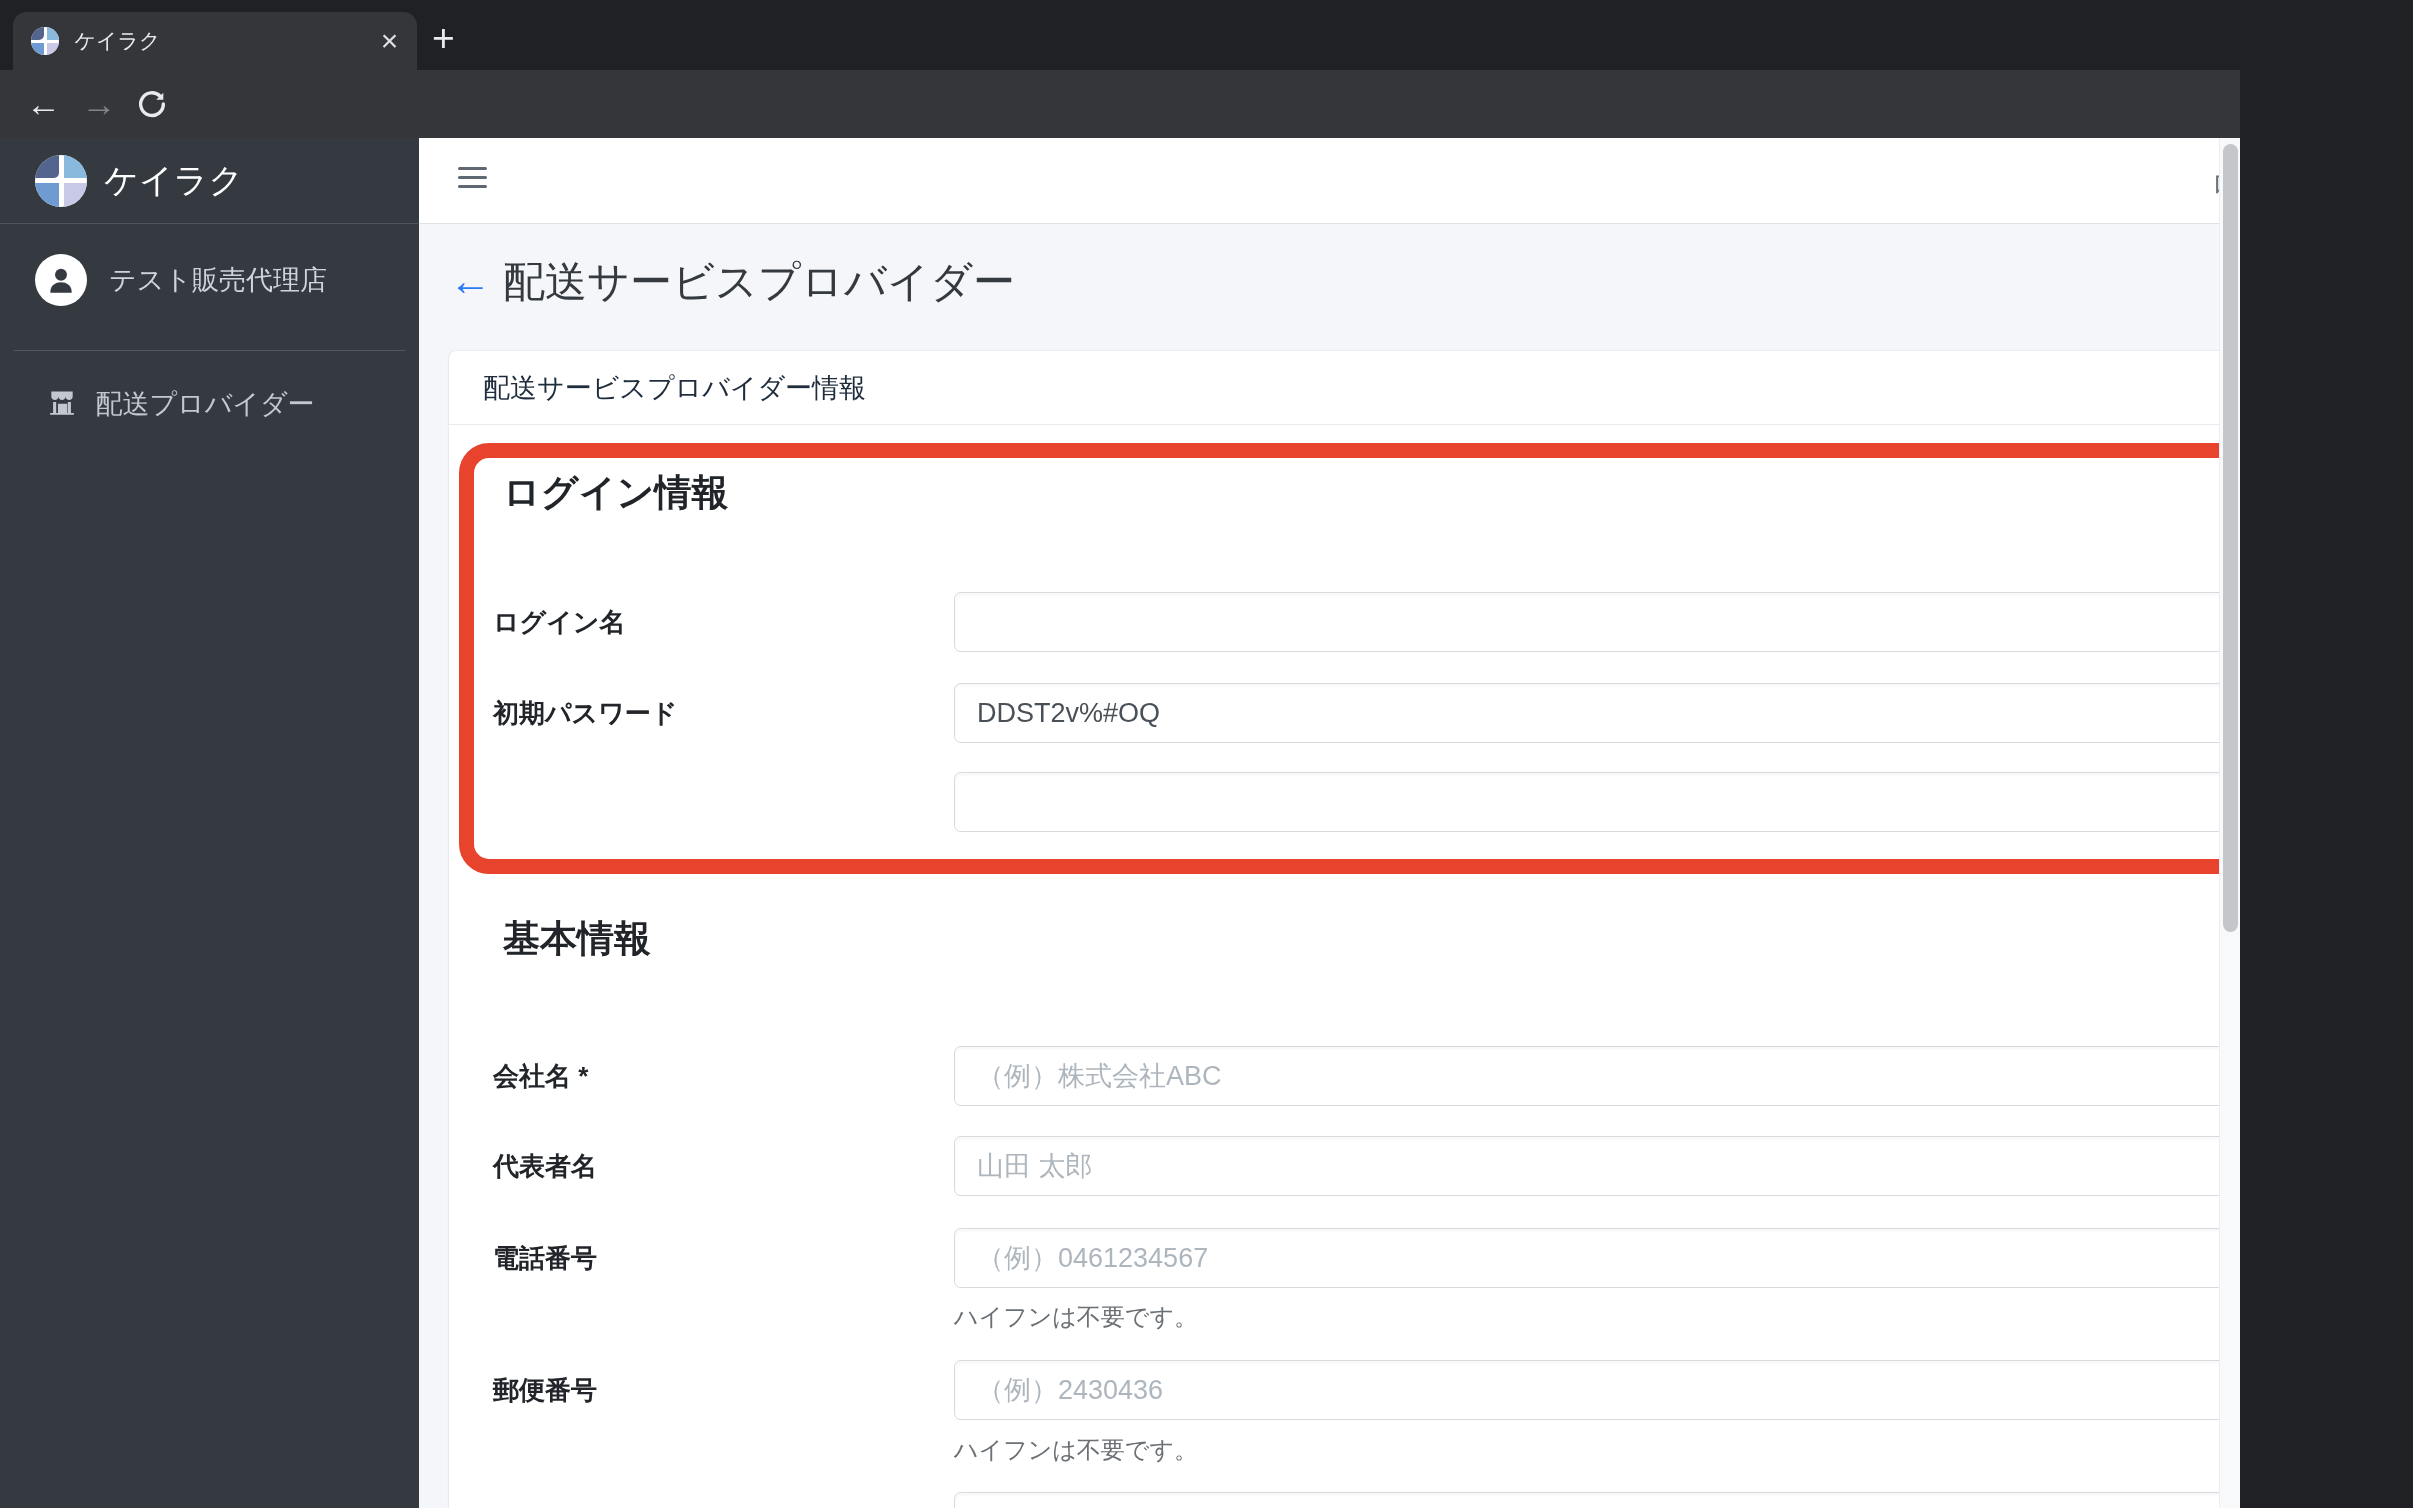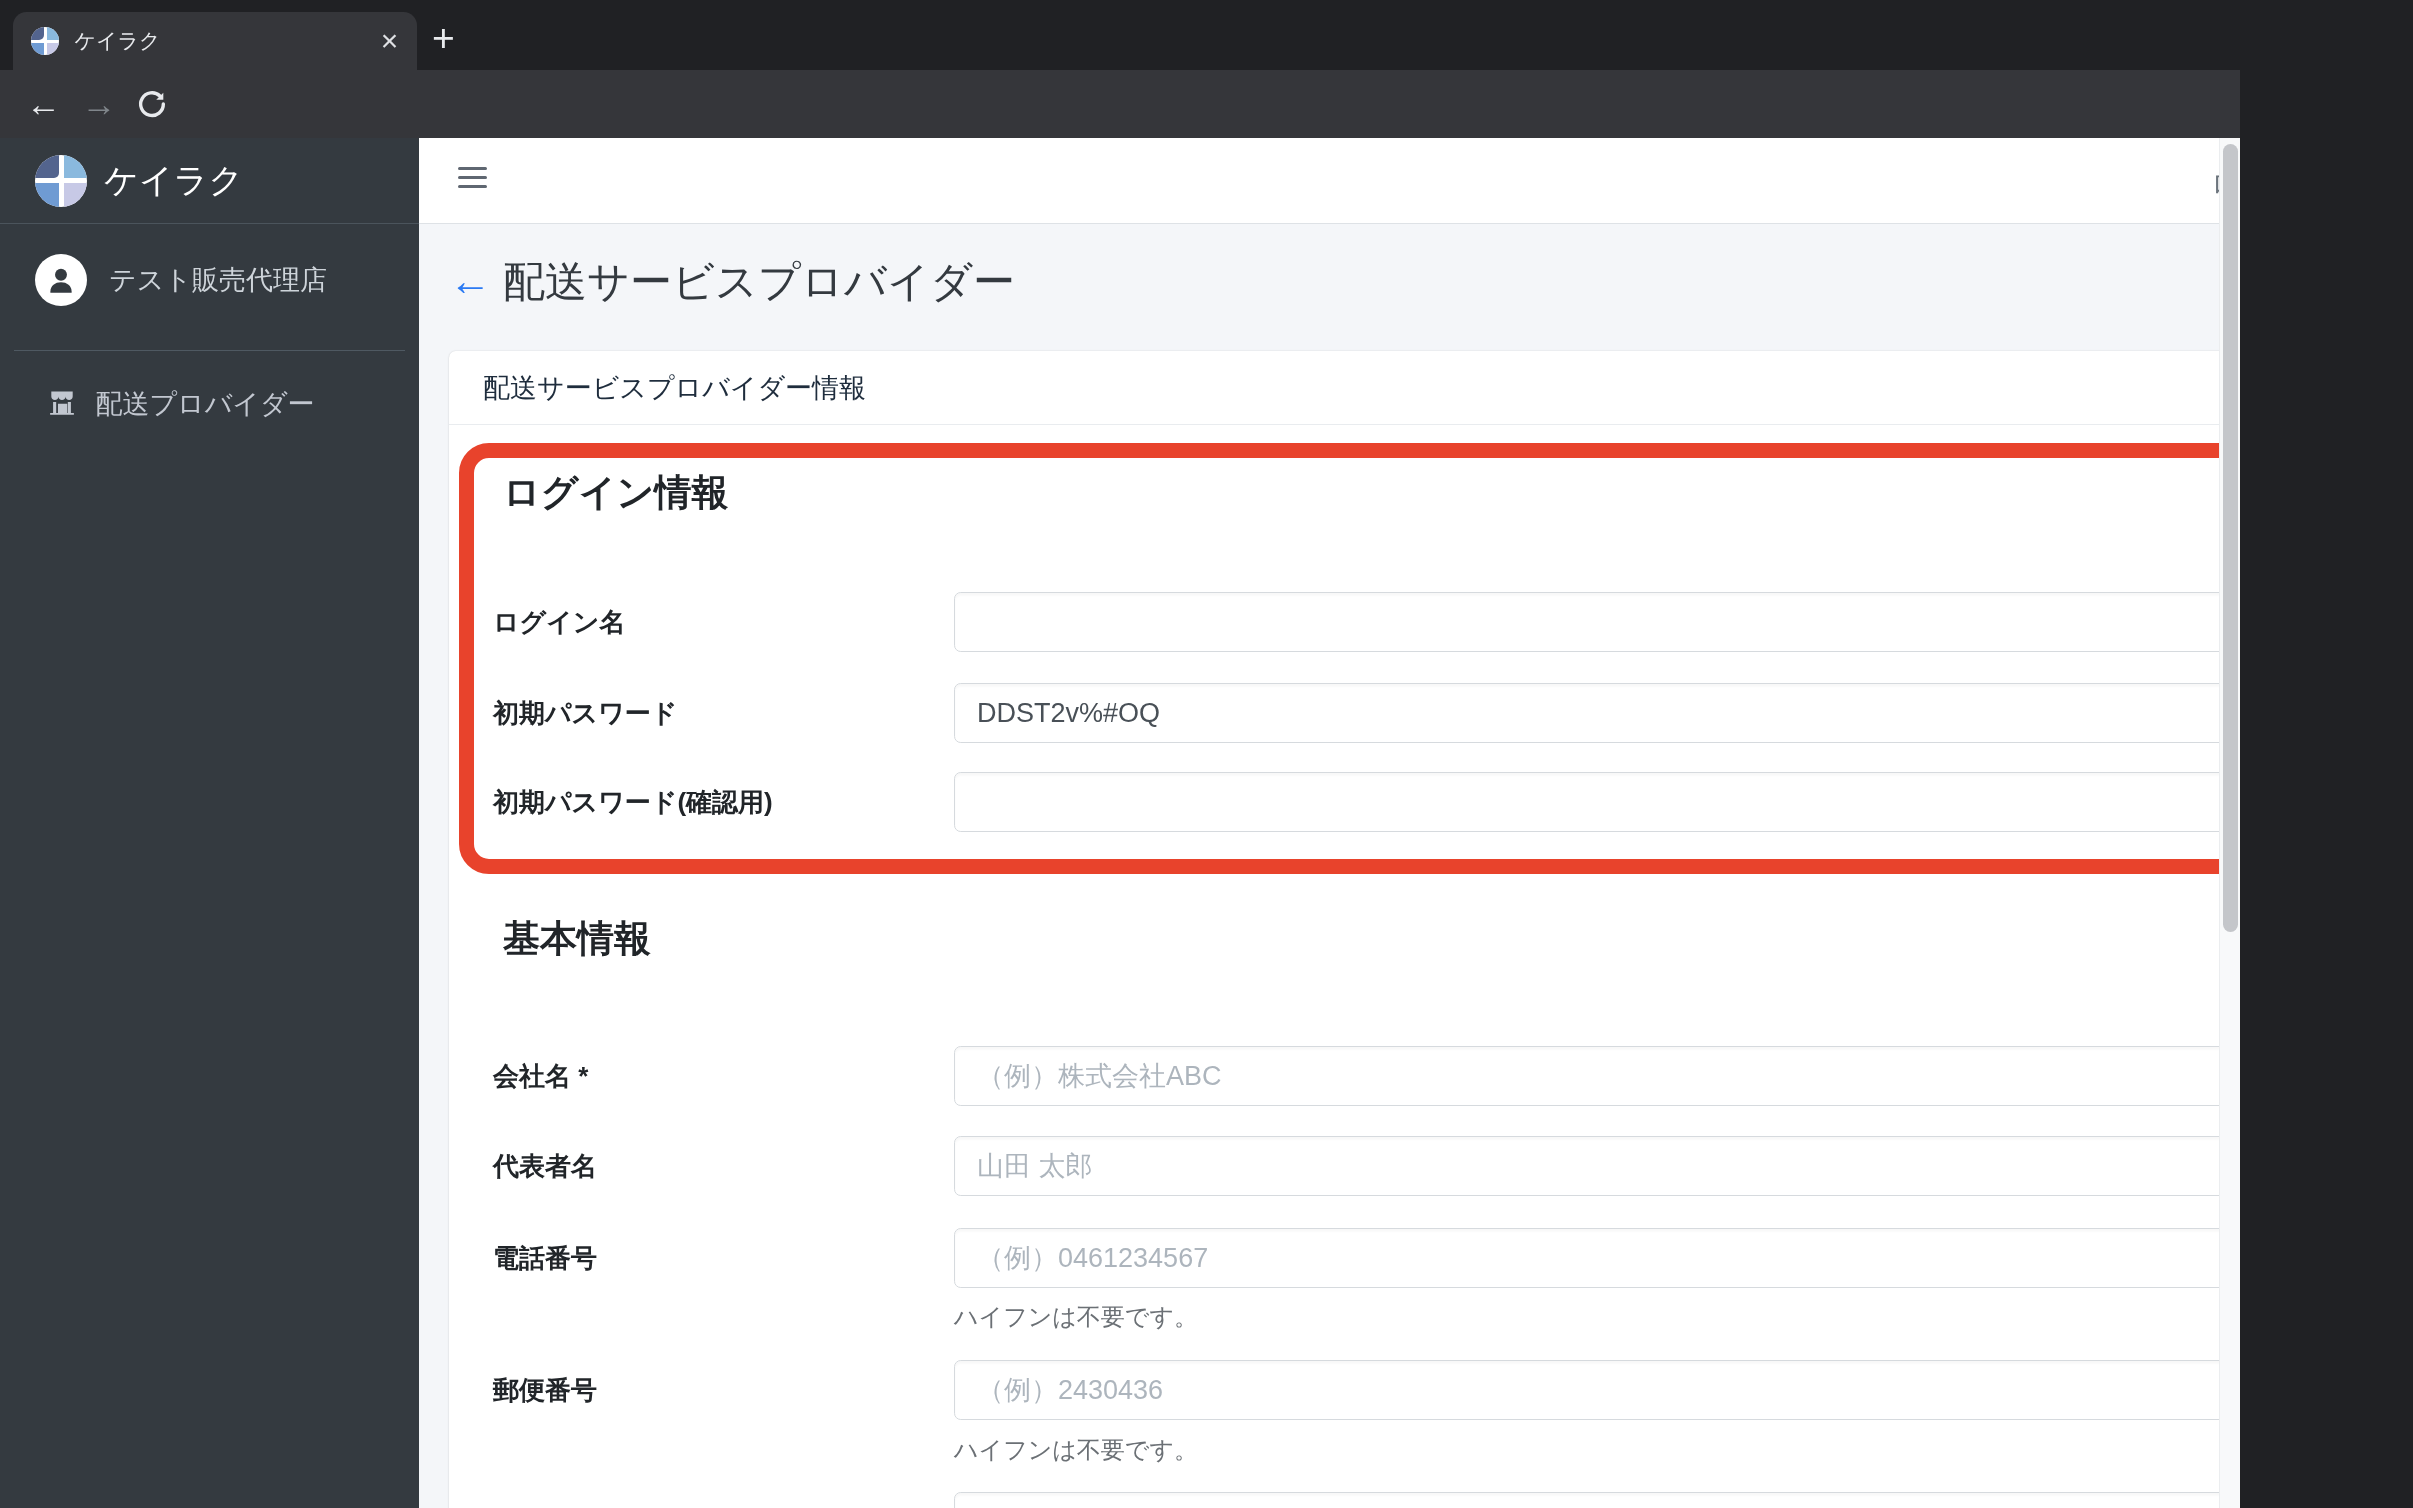--- a/index.html
+++ b/index.html
@@ -236,21 +236,20 @@
       <div class="highlight-box"></div>
 
       <div class="section-heading sec-login">ログイン情報</div>
 
       <div class="form-label r-login1">ログイン名</div>
       <input class="form-input r-login1" type="text" value="" style="">
 
       <div class="form-label r-login2">初期パスワード</div>
       <input class="form-input r-login2" type="text" value="DDST2v%#OQ" style="">
 
-      <div class="form-label r-login3">初期パスワード(確認用)</div>
       <input class="form-input r-login3" type="text" value="" style="">
 
       <div class="section-heading sec-basic">基本情報</div>
 
       <div class="form-label r-basic1">会社名 *</div>
       <input class="form-input r-basic1" type="text" placeholder="（例）株式会社ABC" style="">
 
       <div class="form-label r-basic2">代表者名</div>
       <input class="form-input r-basic2" type="text" placeholder="山田 太郎" style="">
 

